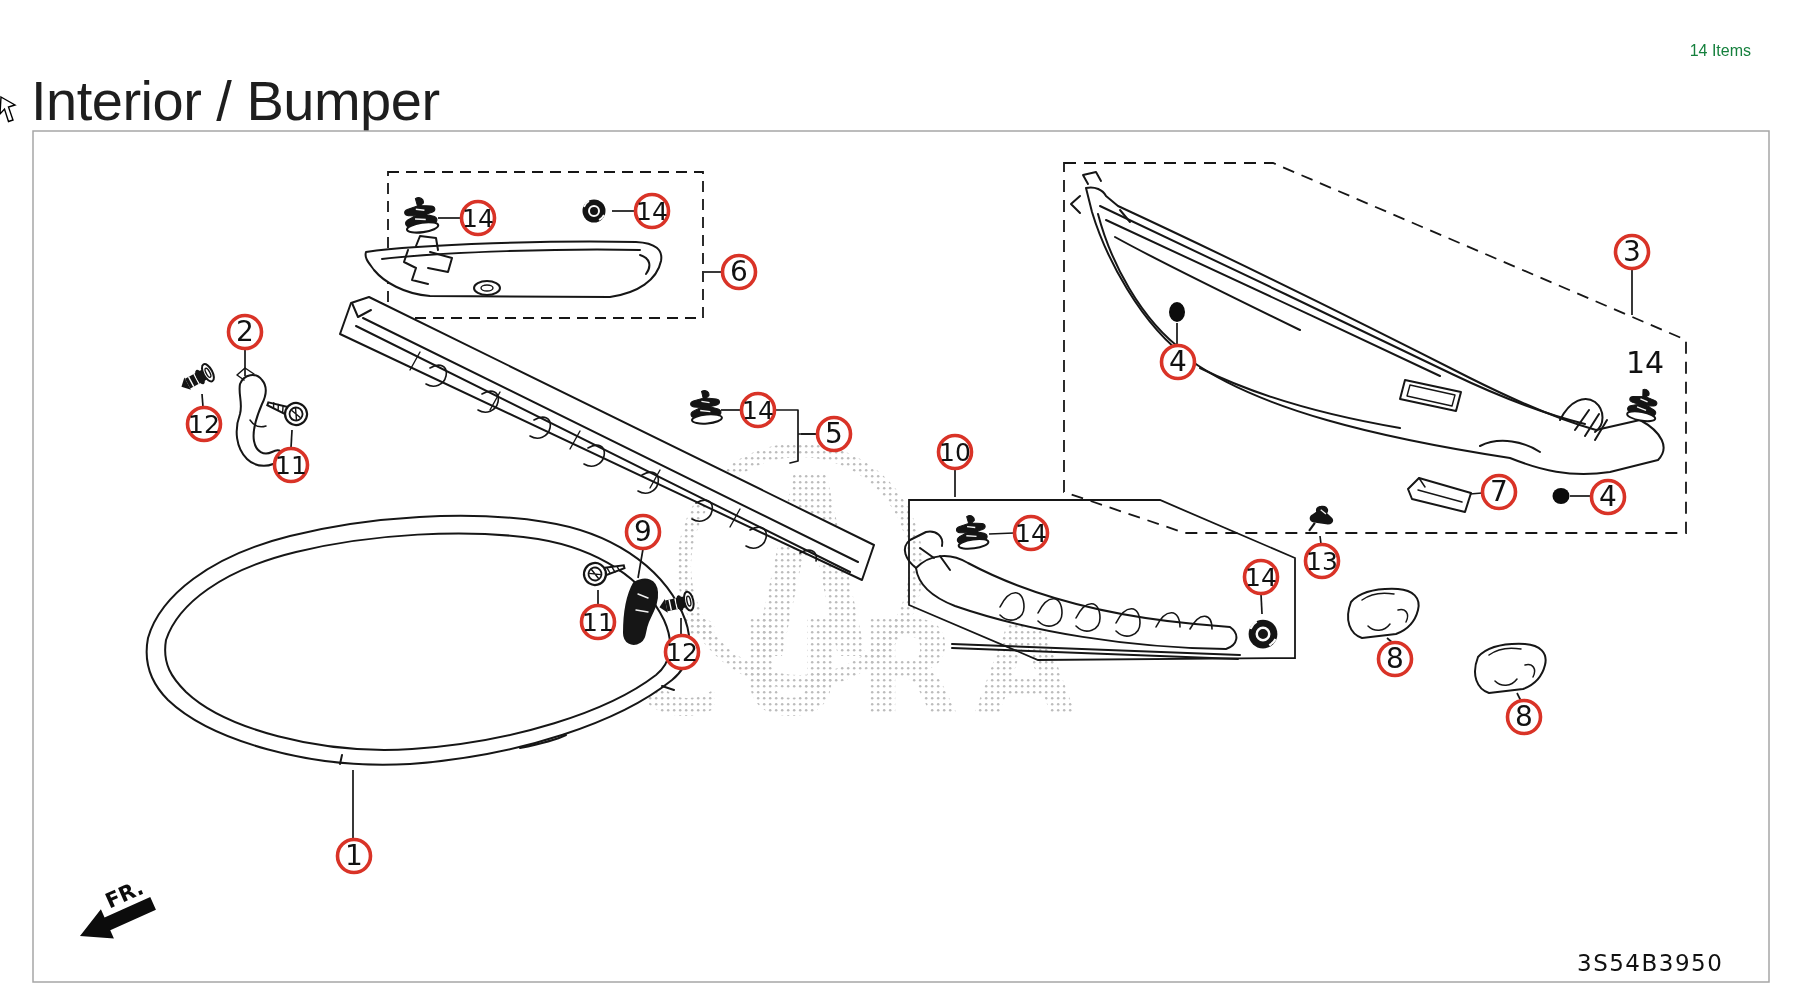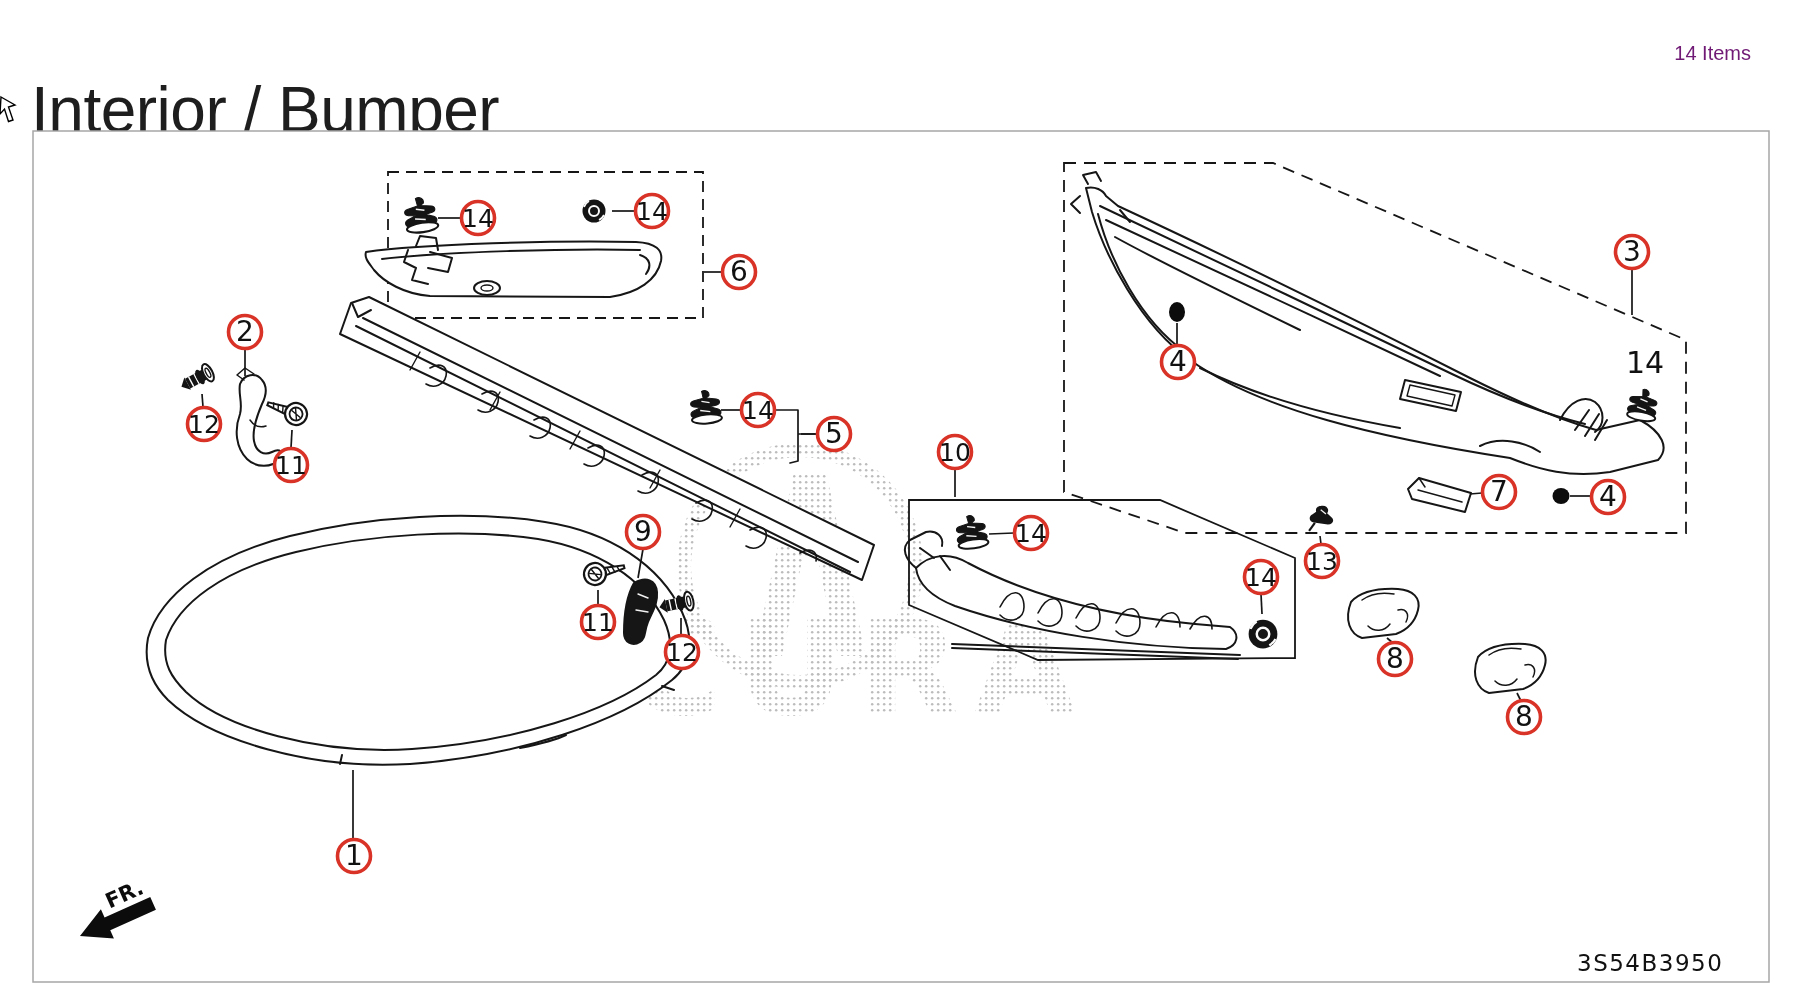--- a/index.html
+++ b/index.html
@@ -1,20 +1,20 @@
 <!DOCTYPE html>
 <html><head>
 <meta charset="utf-8">
 <style>
   html,body{margin:0;padding:0;background:#fff;width:1803px;height:1000px;overflow:hidden;
             font-family:"Liberation Sans",sans-serif;}
   .page{position:relative;width:1803px;height:1000px;background:#fff;}
-  .title{position:absolute;left:31px;top:30px;font-size:64px;font-weight:300;color:#1e1e1e;
+  .title{position:absolute;left:31px;top:30px;font-size:56px;font-weight:300;color:#1e1e1e;
          letter-spacing:-.5px;white-space:nowrap;}
-  .items-count{position:absolute;right:52px;top:42px;font-size:20px;color:#701a75;}
+  .items-count{position:absolute;right:52px;top:42px;font-size:16px;color:#15803d;}
   svg{position:absolute;left:0;top:0;}
   svg text{font-family:"DejaVu Sans","Liberation Sans",sans-serif;}
   .co-num{fill:#111;}
   .wm-text{font-weight:bold;letter-spacing:14px;}
 </style>
 </head>
 <body>
 
 <div class="page">
 

